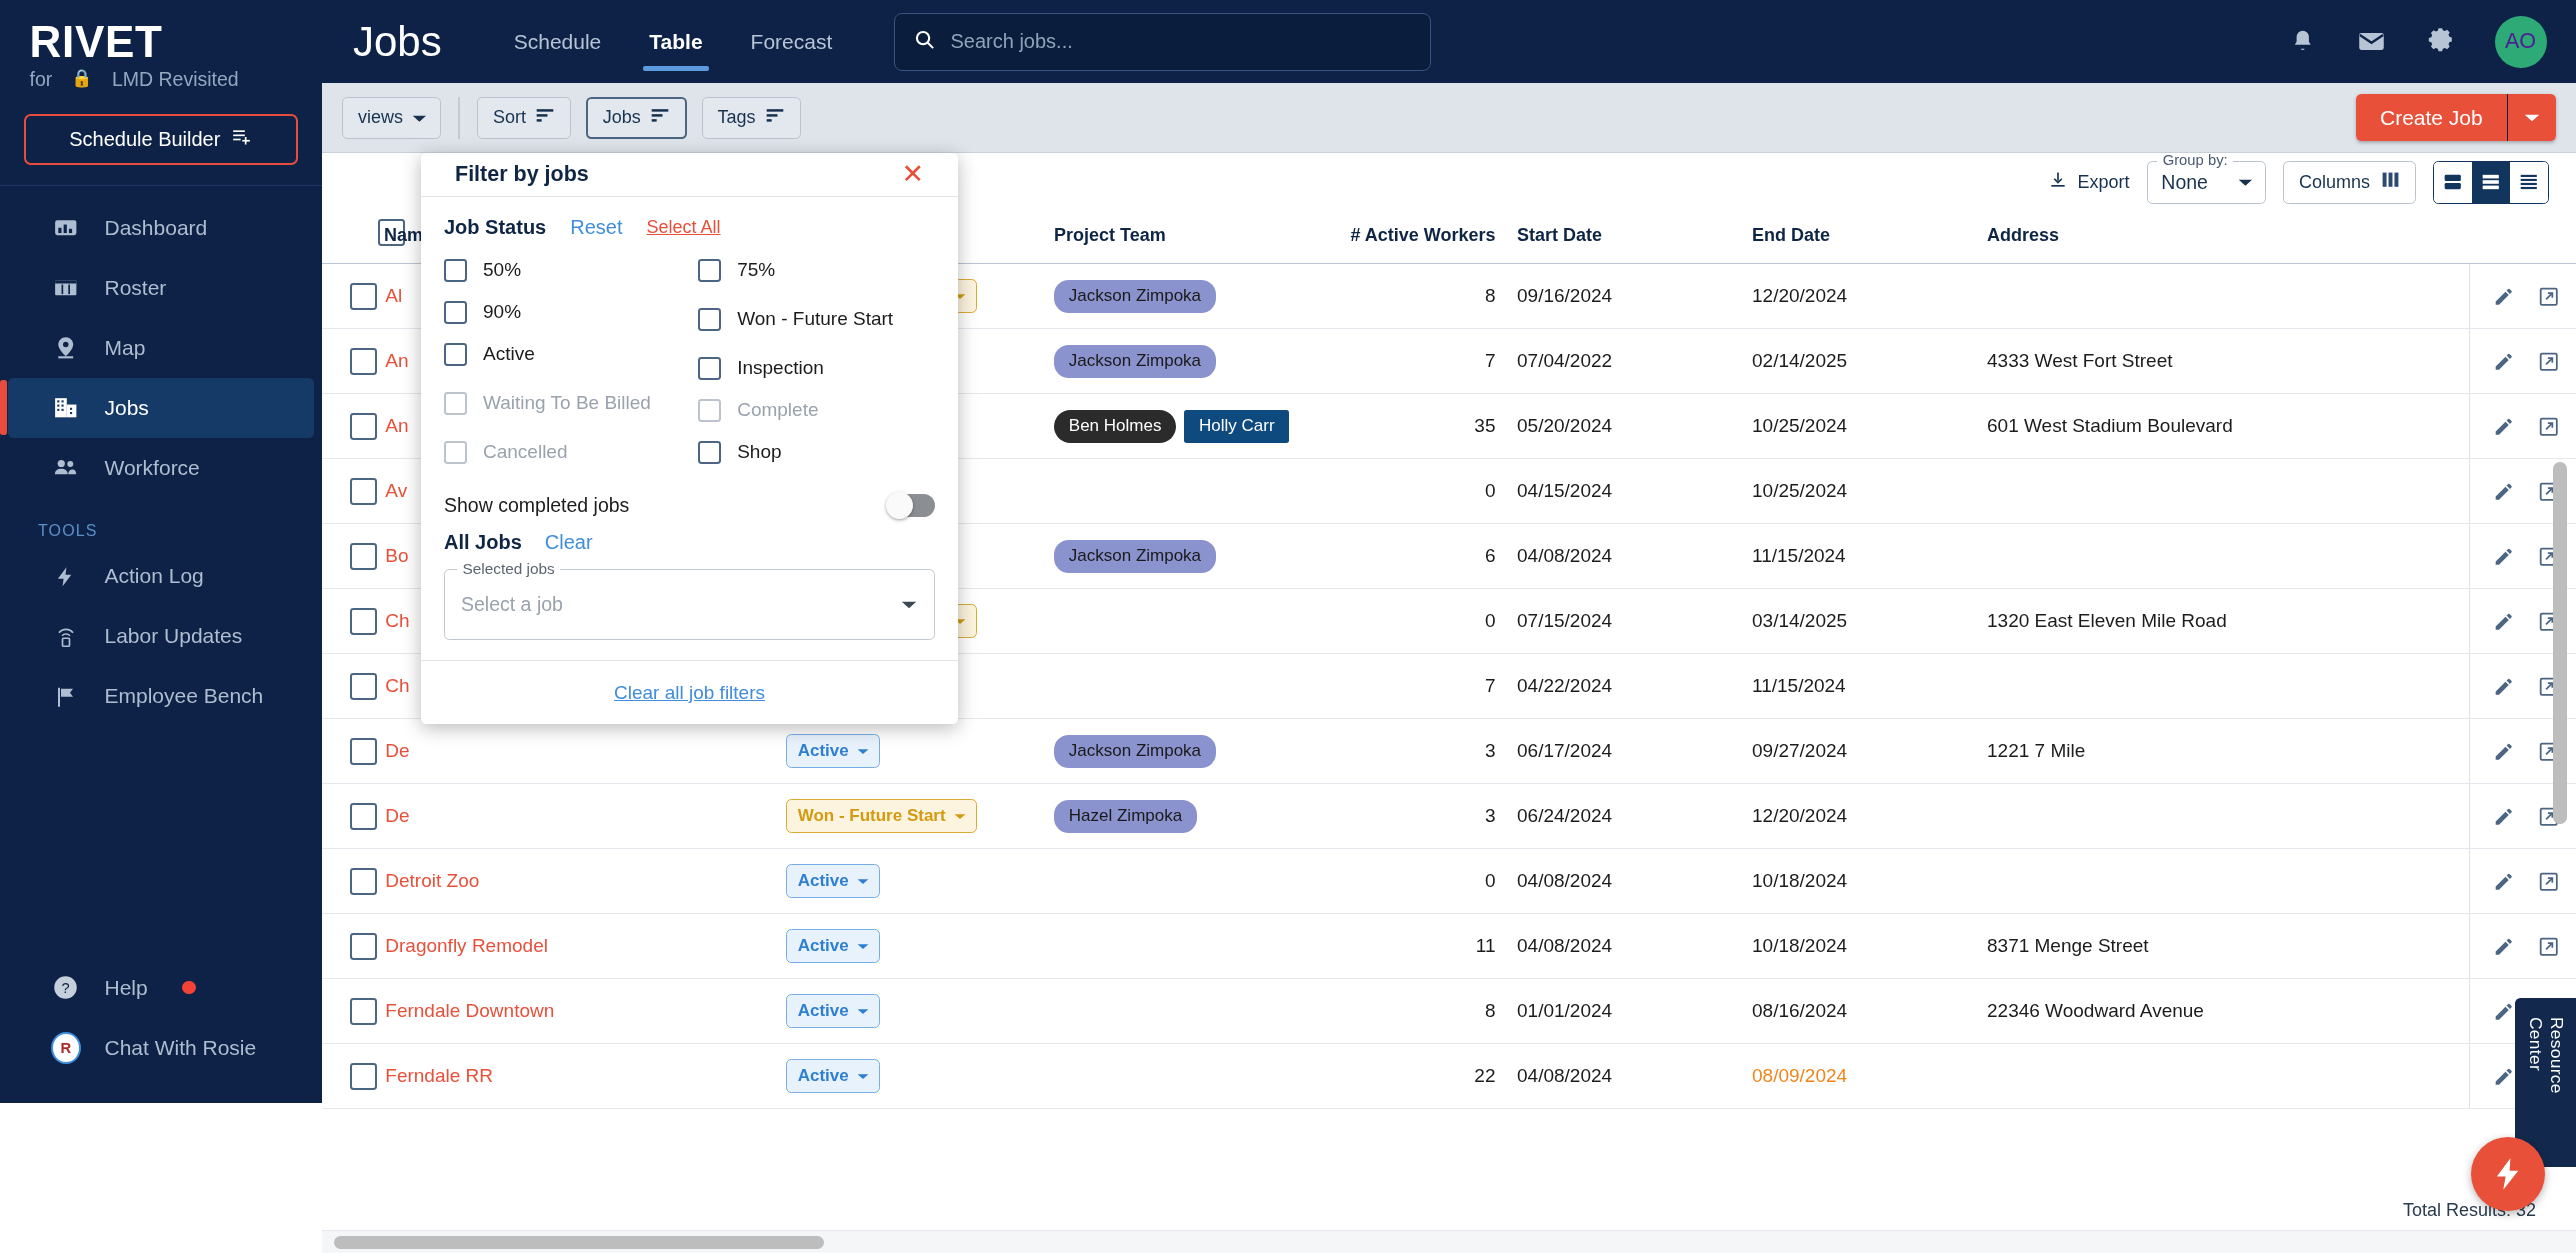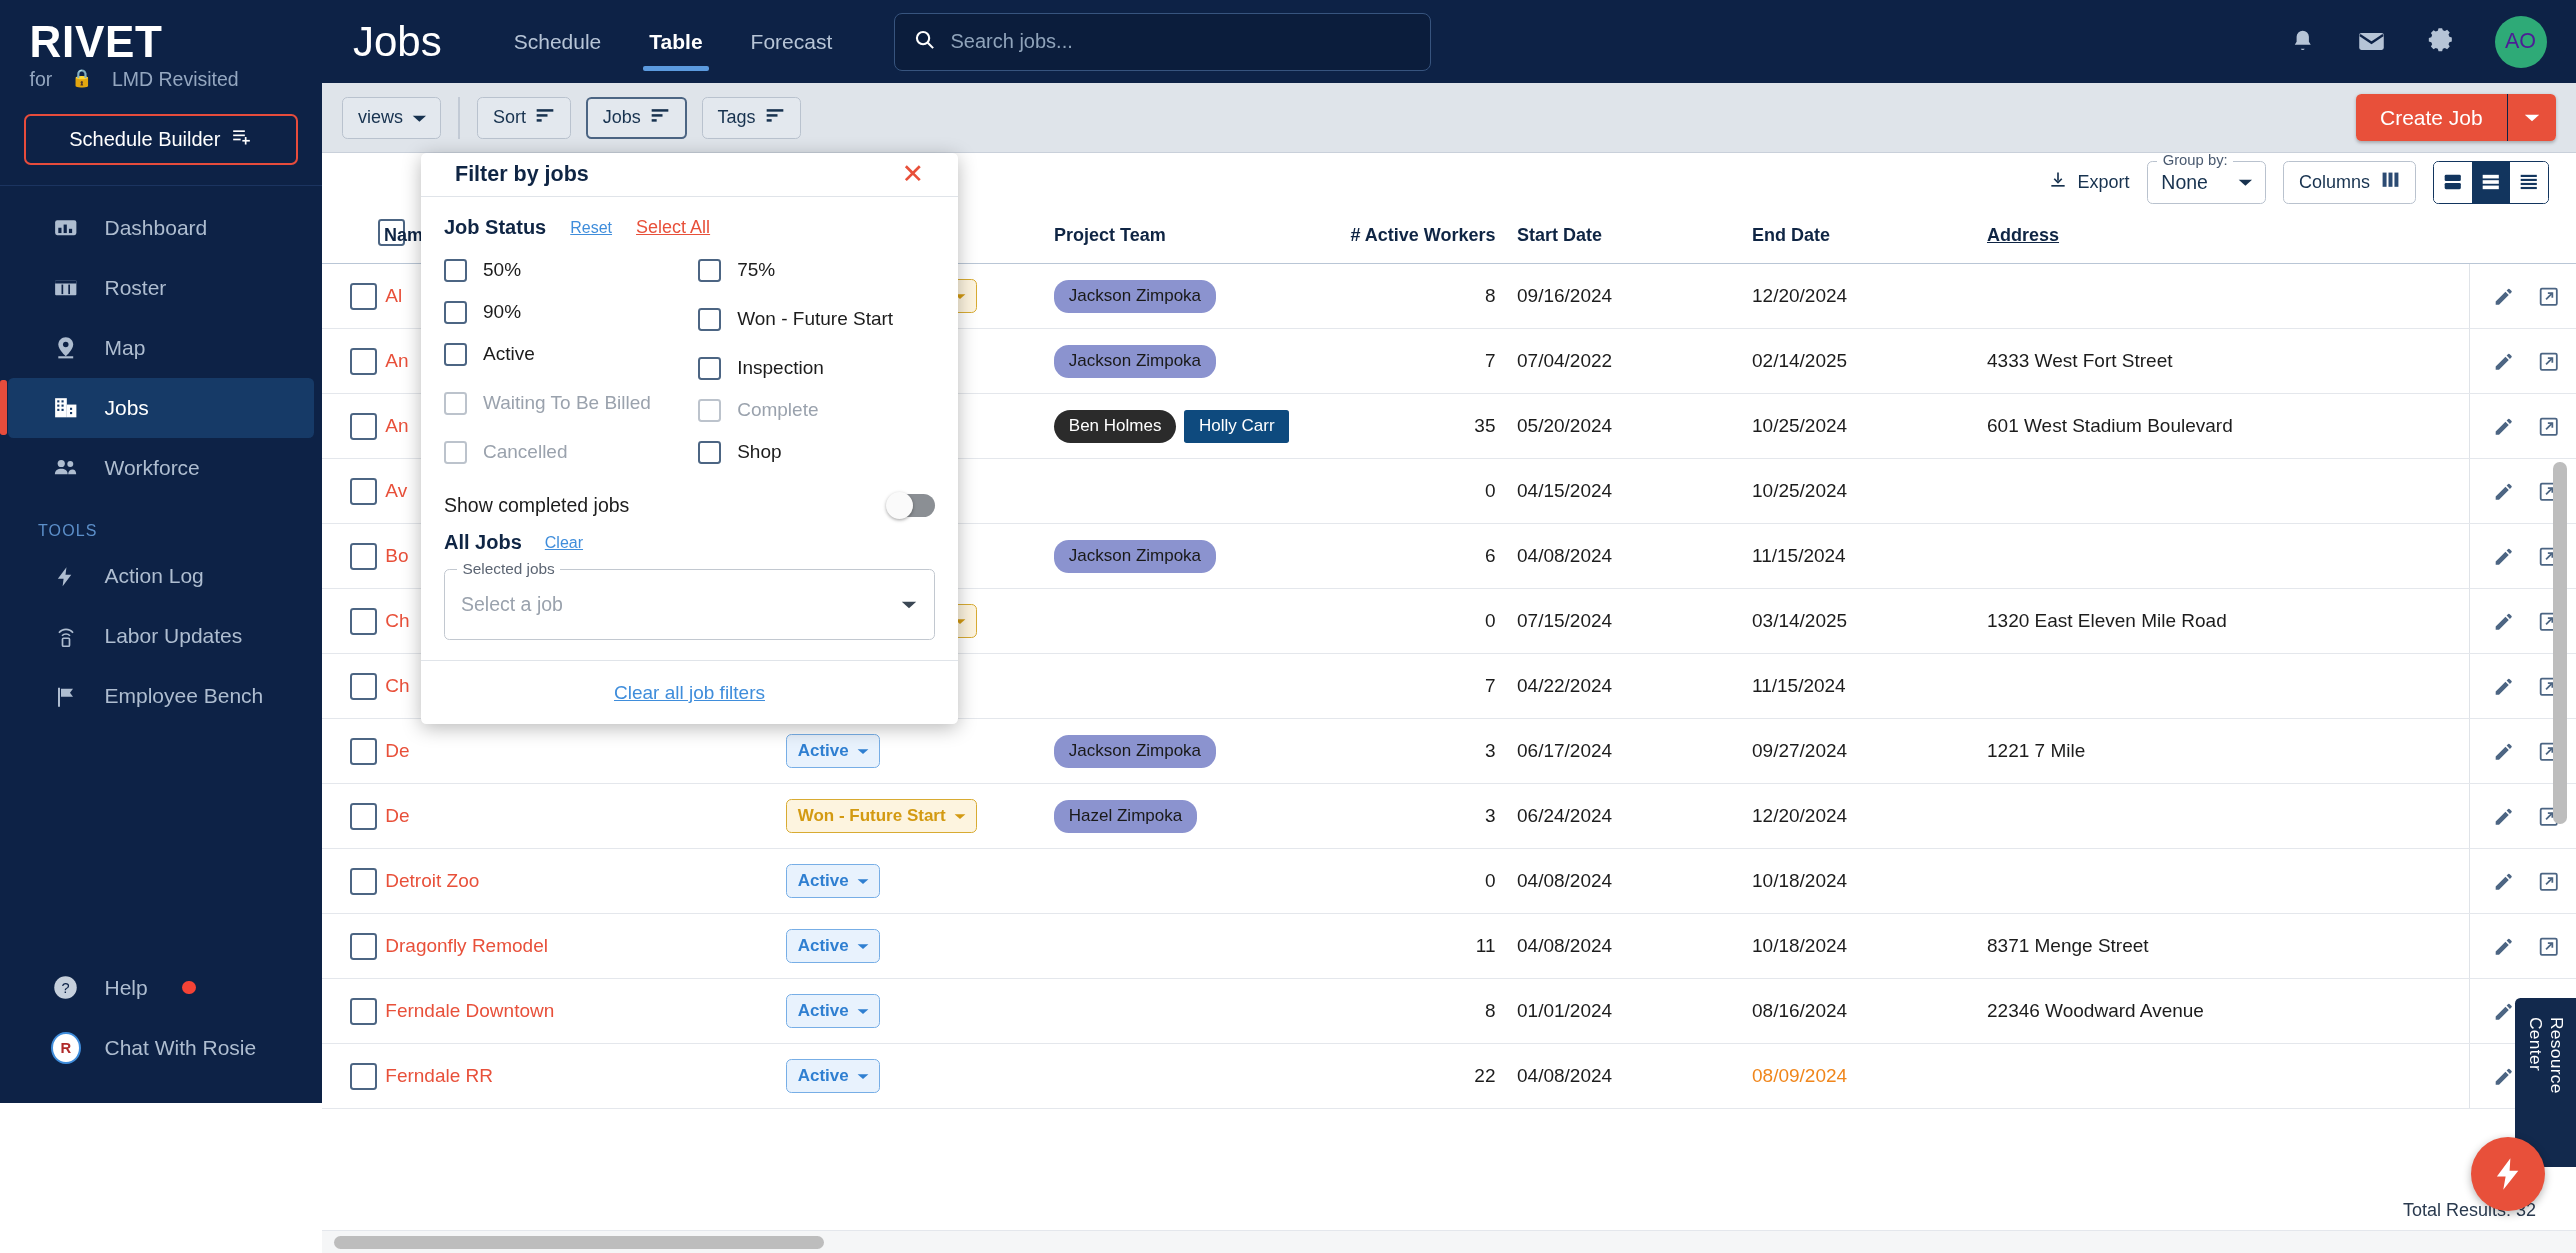--- a/index.html
+++ b/index.html
@@ -138,21 +138,21 @@
     text-align:left; font-size:18px; color:#0f2544; font-weight:bold;
     padding:8px 0 17.4px 0; border-bottom:1.3px solid #b9c6d6; vertical-align:bottom;
   }
   .c-chk { width:62px; padding-left:28px !important; }
   .c-name { width:402px; }
   .c-status { width:268px; }
   .c-team { width:248px; }
   .c-work { width:215px; text-align:right !important; padding-right:21.5px !important; }
   .c-start { width:235px; }
   .c-end { width:235px; }
-  .c-addr { width:auto;text-decoration:underline; }
+  .c-addr { width:auto; }
   .c-act { width:107px; }
 
   tbody td { padding:0; height:65px; border-bottom:0.7px solid #e4e7ec; font-size:18px; color:#1c1c1c; }
   tbody tr { height:65px; }
   .chk {
     width:27px; height:27px; border:2px solid #4c6583; border-radius:3.4px; margin-left:28px; cursor:pointer;
     background:#fff;
   }
   .chk.hdr { margin-left:28px; }
   .job-name { color:#e8503a; font-size:19px; cursor:pointer; padding-left:1.3px; }
@@ -215,21 +215,21 @@
   }
   .pop-head {
     height:44px; display:flex; align-items:center; justify-content:space-between;
     padding:0 34px; border-bottom:0.7px solid #e0e4e9;
   }
   .pop-title { font-size:21.5px; font-weight:bold; color:#0f2544; }
   .pop-close { color:#e8503a; font-size:27px; line-height:1; cursor:pointer; }
   .pop-body { padding:19px 23px 5.4px 23px; }
   .pop-sec-head { display:flex; align-items:center; gap:24px; margin-bottom:10.7px; }
   .pop-sec-title { font-size:20px; font-weight:bold; color:#0f2544; }
-  .link-blue { color:#3f8ddb; font-size:16px; text-decoration:underline; cursor:pointer; }
+  .link-blue { color:#3f8ddb; font-size:20px; cursor:pointer; }
   .link-red { color:#e8503a; font-size:18px; text-decoration:underline; cursor:pointer; }
   .cb-grid { display:grid; grid-template-columns:1fr 1fr; column-gap:17.4px; }
   .cb-col { display:flex; flex-direction:column; }
   .cb-row { display:flex; align-items:center; gap:16px; min-height:42px; cursor:pointer; }
   .cbox { width:23px; height:23px; border:2px solid #4c6583; border-radius:3.4px; flex:0 0 23px; background:#fff; }
   .cbox.dim { border-color:#bcc3cc; }
   .cb-lbl { font-size:19px; color:#1c1c1c; line-height:1.18; }
   .cb-lbl.dim { color:#9aa2ad; }
   .cb-row.tall { min-height:56px; align-items:center; }
   .toggle-row { display:flex; align-items:center; justify-content:space-between; margin:20px 0 9.4px 0; }

